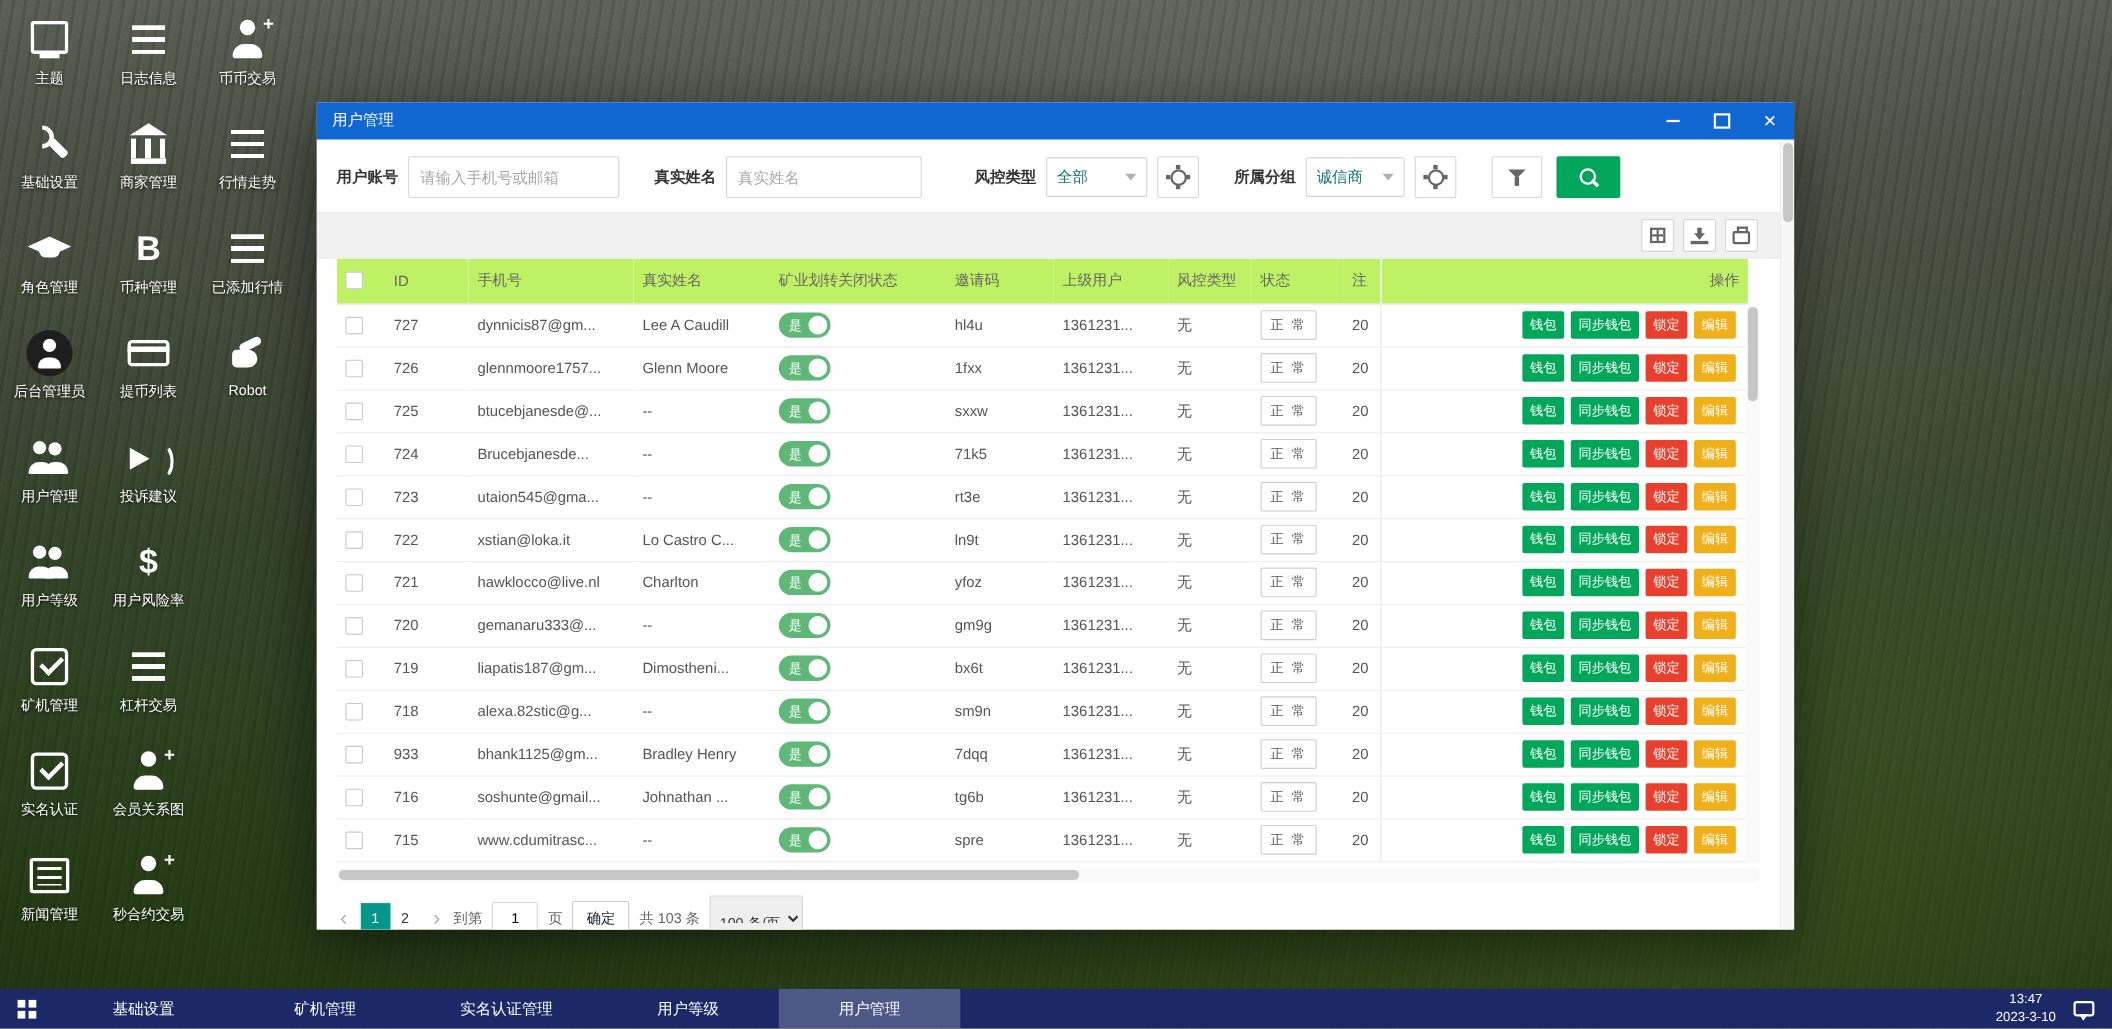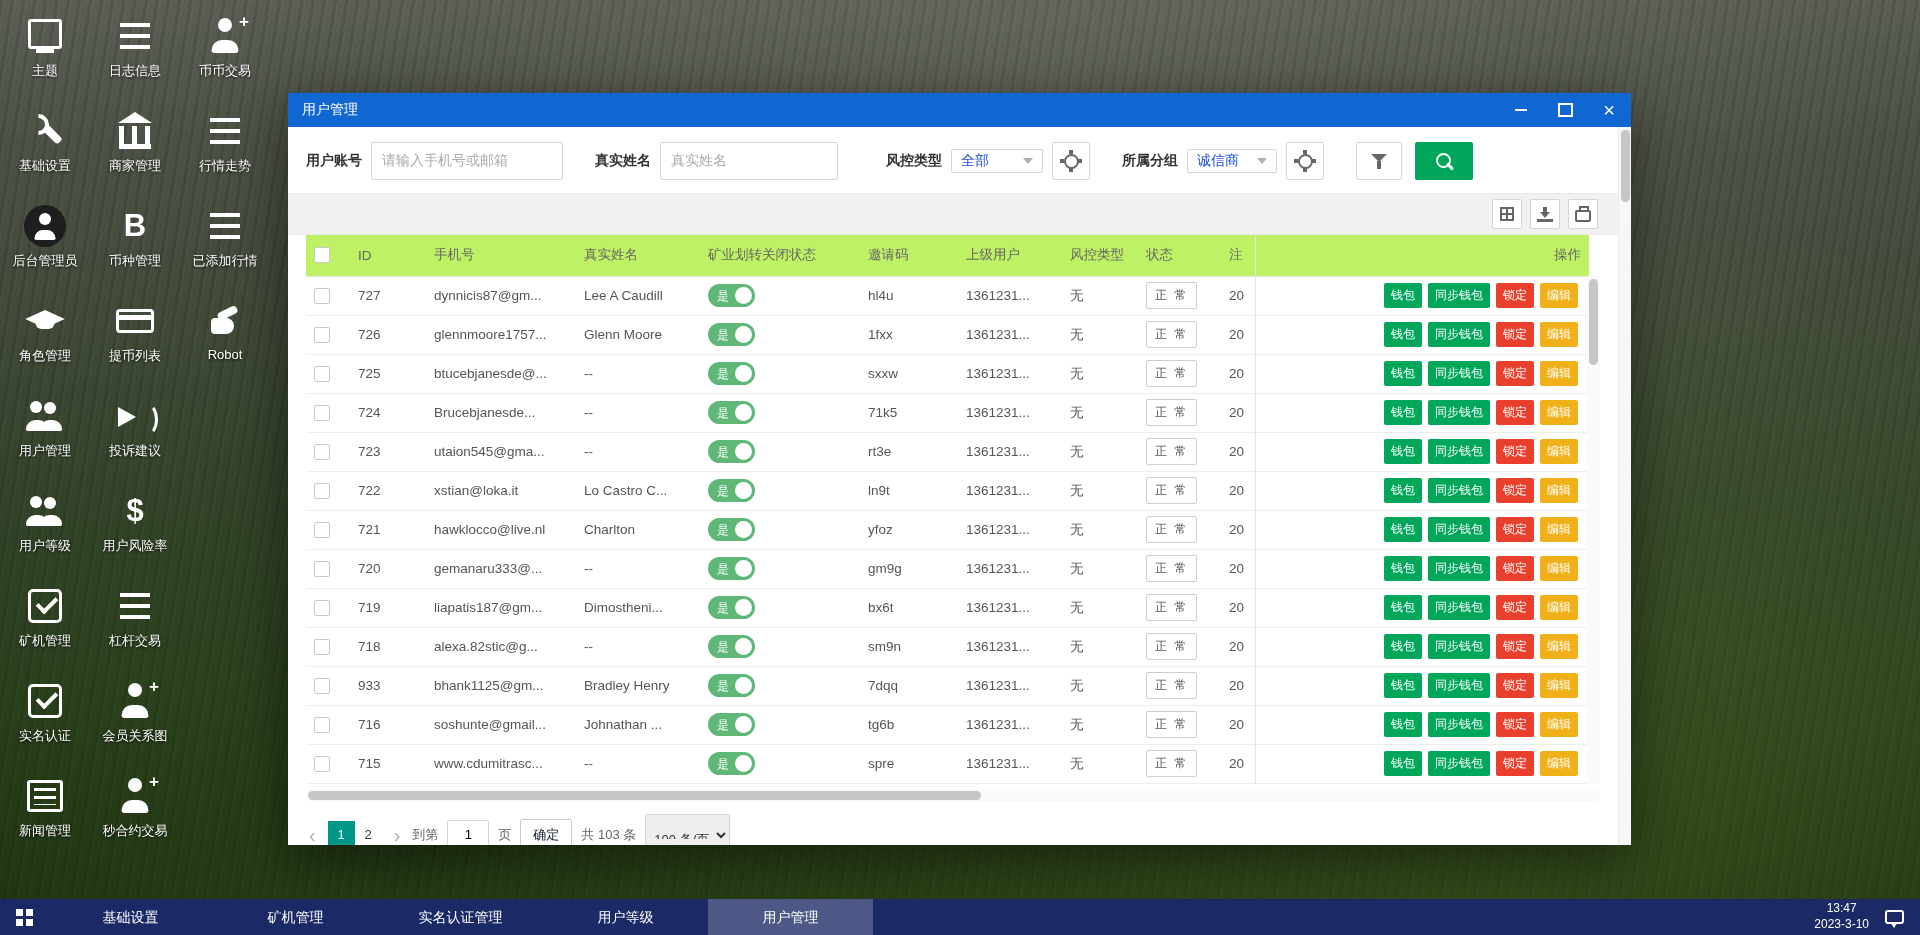--- a/index.html
+++ b/index.html
@@ -60,25 +60,25 @@
   .wc{width:16px;height:16px;display:flex;align-items:center;justify-content:center;cursor:pointer}
   .wc-min::before{content:"";width:12px;height:2px;background:#fff}
   .wc-max::before{content:"";width:11px;height:10px;border:2px solid #fff}
   .wc-close::before{content:"\00D7";font-size:20px;line-height:1;color:#fff}
   .win-body{position:absolute;top:34px;left:0;right:13px;bottom:0;background:#fff;overflow:hidden}
   .win-vscroll{position:absolute;top:34px;right:0;bottom:0;width:13px;background:#f7f7f7;border-left:1px solid #ececec}
   .win-vscroll .thumb{width:9px;height:72px;margin:3px auto 0;background:#c6c6c6;border-radius:5px;cursor:pointer}
   
   .filterbar{display:flex;align-items:center;padding:15px 18px 13px;gap:9px}
   .flabel{font-size:14px;color:#333;font-weight:bold;white-space:nowrap}
-  .fin{height:38px;border:1px solid #d6d6d6;border-radius:2px;padding:0 10px;font-size:14px;color:#4c1d95;font-family:Liberation Mono, monospace}
+  .fin{height:38px;border:1px solid #d6d6d6;border-radius:2px;padding:0 10px;font-size:14px;color:#4c1d95;font-family:Liberation Sans, sans-serif}
   .fin::placeholder{color:#aaa}
   .in-account{width:192px}.in-realname{width:178px;margin-right:16px}
   .fgap{width:14px}
-  .sel{height:24px;border:1px solid #d6d6d6;border-radius:2px;display:flex;align-items:center;justify-content:space-between;padding:0 9px;font-size:14px;color:#1d4ed8;cursor:pointer}
+  .sel{height:36px;border:1px solid #d6d6d6;border-radius:2px;display:flex;align-items:center;justify-content:space-between;padding:0 9px;font-size:14px;color:#0f766e;cursor:pointer}
   .sel-risk{width:92px}.sel-group{width:90px}
   .caret{width:0;height:0;border-left:5px solid transparent;border-right:5px solid transparent;border-top:6px solid #b0b0b0;margin-left:6px}
   .sqbtn{width:38px;height:38px;border:1px solid #d6d6d6;border-radius:2px;background:#fff;display:flex;align-items:center;justify-content:center;cursor:pointer}
   .funbtn{width:46px}
   .search-btn{width:58px;height:38px;border:none;border-radius:2px;background:var(--green);display:flex;align-items:center;justify-content:center;cursor:pointer;margin-left:4px}
   .gear{position:relative;width:15px;height:15px}
   .gear::before{content:"";position:absolute;inset:0;border:2px solid #666;border-radius:50%}
   .gear::after{content:"";position:absolute;width:4px;height:4px;background:#666;top:-4px;left:5px;box-shadow:0 18px 0 #666,-9px 9px 0 #666,9px 9px 0 #666}
   .funnel{position:relative;width:16px;height:15px}
   .funnel::before{content:"";position:absolute;top:0;left:0;border-left:8px solid transparent;border-right:8px solid transparent;border-top:8px solid #666}
@@ -143,26 +143,26 @@
 <div class="icon-col" id="col1">
     <div class="desk-item">
       <span class="icn i-monitor"></span>
       <div class="dlabel">主题</div>
     </div>
     <div class="desk-item">
       <span class="icn i-wrench"></span>
       <div class="dlabel">基础设置</div>
     </div>
     <div class="desk-item">
+      <span class="icn i-grad"></span>
+      <div class="dlabel">角色管理</div>
+    </div>
+    <div class="desk-item">
       <span class="icn i-admin"></span>
       <div class="dlabel">后台管理员</div>
-    </div>
-    <div class="desk-item">
-      <span class="icn i-grad"></span>
-      <div class="dlabel">角色管理</div>
     </div>
     <div class="desk-item">
       <span class="icn i-users"></span>
       <div class="dlabel">用户管理</div>
     </div>
     <div class="desk-item">
       <span class="icn i-users"></span>
       <div class="dlabel">用户等级</div>
     </div>
     <div class="desk-item">

